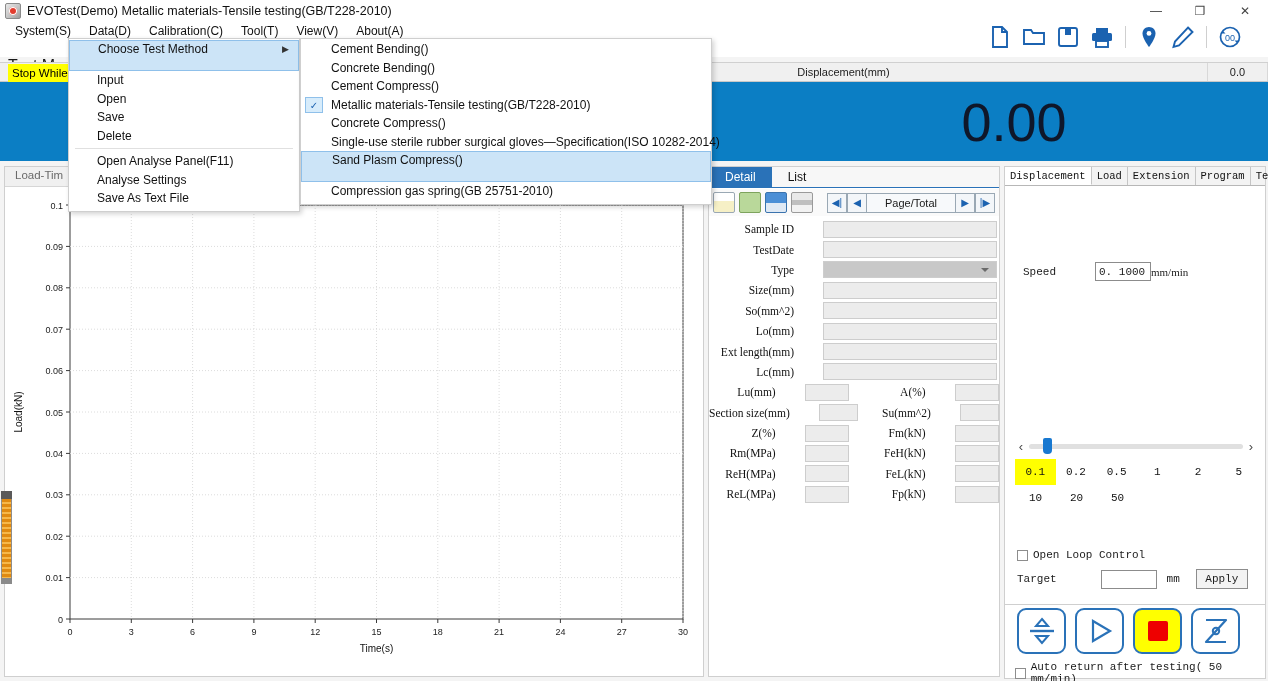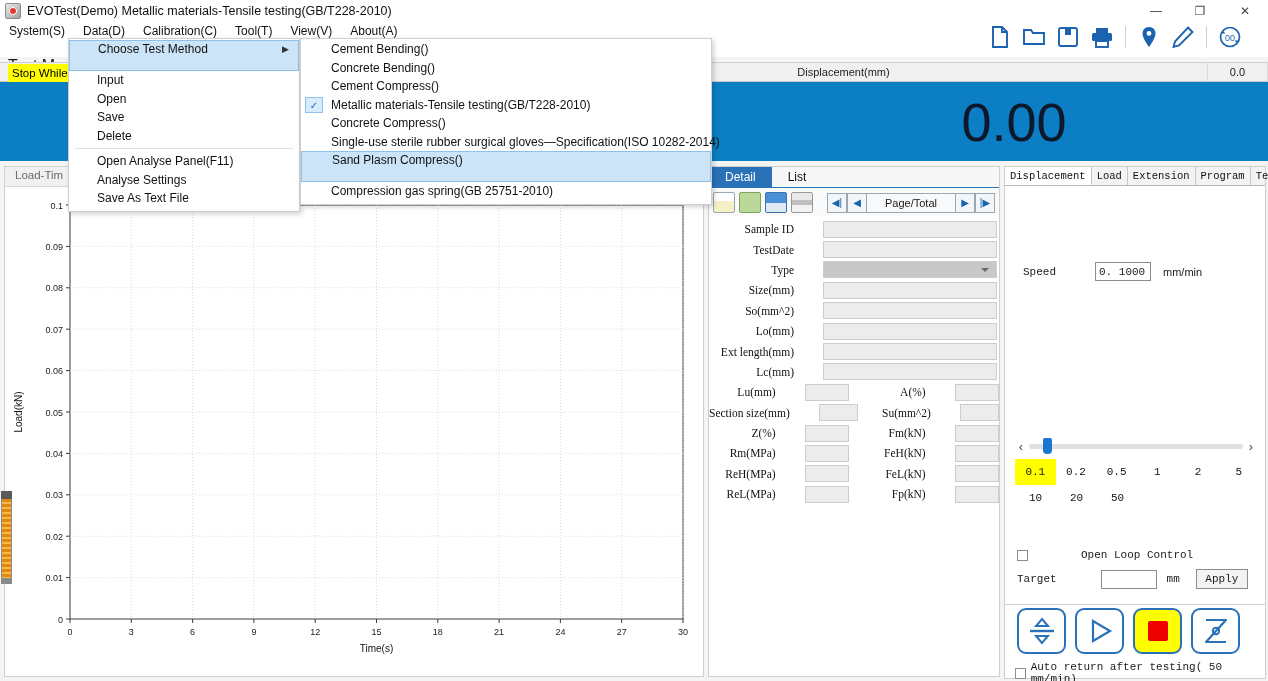--- a/index.html
+++ b/index.html
@@ -33,21 +33,21 @@
   .wincontrols { position: absolute; right: 0; top: 0; height: 22px; display: flex; }
   .wincontrols div {
     width: 44px; height: 22px; display: flex; align-items: center; justify-content: center;
     color: #444; font-size: 12px;
   }
   .wincontrols div:last-child { width: 46px; }
 
   
   .menubar {
     position: absolute; left: 0; top: 22px; width: 1268px; height: 17px;
-    background: #ffffff; display: flex; align-items: center; 
+    background: #ffffff; display: flex; align-items: center; padding-left: 6px;
   }
   .menubar .mitem {
     padding: 1px 9px; font-size: 12px; color: #111; white-space: nowrap;
   }
   .menubar .mitem.active { background: #ffffff; }
 
   
   .testmode-row {
     position: absolute; left: 0; top: 39px; width: 1268px; height: 18px; background: #ffffff;
   }
@@ -160,33 +160,33 @@
            display: flex; align-items: stretch; border-bottom: 1px solid #b7b7b7;
            background: #f3f3f3; font-family: "Liberation Mono", monospace; font-size: 10.5px; }
   .ctab { padding: 0 5px; display: flex; align-items: center; border-right: 1px solid #c5c5c5;
           color: #111; white-space: nowrap; }
   .ctab.sel { background: #ffffff; border-bottom: 1px solid #ffffff; }
   .speed-row { position: absolute; left: 18px; top: 95px; display: flex; align-items: center;
                font-family: "Liberation Mono", monospace; font-size: 11px; }
   .speed-label { width: 72px; }
   .speed-box { width: 56px; height: 19px; border: 1px solid #8c8c8c; background: #ffffff;
                font-family: "Liberation Mono", monospace; font-size: 11px; line-height: 18px; padding-left: 3px; }
-  .speed-unit { margin-left: 12px; font-family: Liberation Sans, sans-serif; font-size: 11px; }
+  .speed-unit { font-family: Liberation Serif, serif; font-size: 11px; }
   .slider-row { position: absolute; left: 8px; top: 272px; width: 246px; display: flex; align-items: center; }
   .sl-arrow { width: 16px; text-align: center; color: #4a4a4a; font-size: 13px; }
   .sl-track { flex: 1 1 auto; height: 5px; background: #e0e0e0; border-radius: 3px; position: relative; }
   .sl-thumb { position: absolute; left: 14px; top: -6px; width: 9px; height: 16px; background: #1878d0;
               border-radius: 2px 2px 4px 4px; }
   .speedgrid { position: absolute; left: 10px; top: 292px; width: 244px; }
   .sgrow { display: flex; }
   .sgcell { width: 41px; height: 26px; display: flex; align-items: center; justify-content: center;
             font-family: "Liberation Mono", monospace; font-size: 11px; color: #111; }
   .sgcell.sel { background: #ffff00; }
   .olc-row { position: absolute; left: 12px; top: 382px; display: flex; align-items: center;
-             font-family: "Liberation Mono", monospace; font-size: 11px; gap: 48px; }
+             font-family: "Liberation Mono", monospace; font-size: 11px; }
   .cbox { width: 11px; height: 11px; border: 1px solid #8d8d8d; background: #fff; margin-right: 5px; }
   .target-row { position: absolute; left: 12px; top: 402px; width: 240px; display: flex; align-items: center;
                 font-family: "Liberation Mono", monospace; font-size: 11px; }
   .target-box { width: 56px; height: 19px; border: 1px solid #8c8c8c; background: #fff; margin-left: 44px; }
   .target-unit { margin-left: 10px; }
   .apply-btn { margin-left: 16px; width: 52px; height: 20px; border: 1px solid #8c8c8c; background: #f3f3f3;
                display: flex; align-items: center; justify-content: center;
                font-family: "Liberation Mono", monospace; font-size: 11px; }
 
   .action-panel { position: absolute; left: 1004px; top: 604px; width: 262px; height: 75px;

